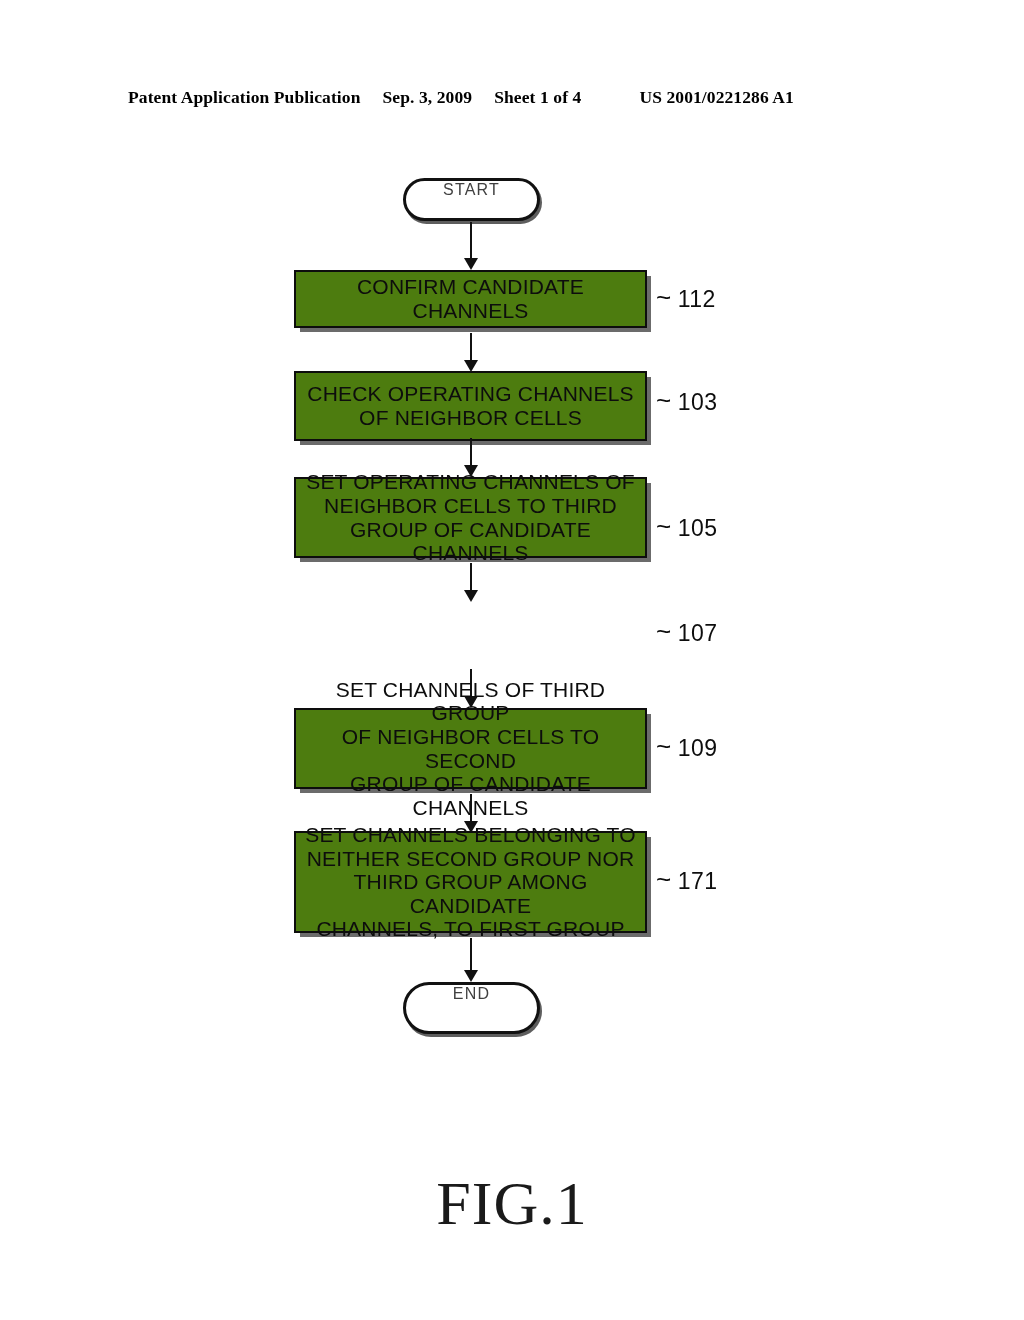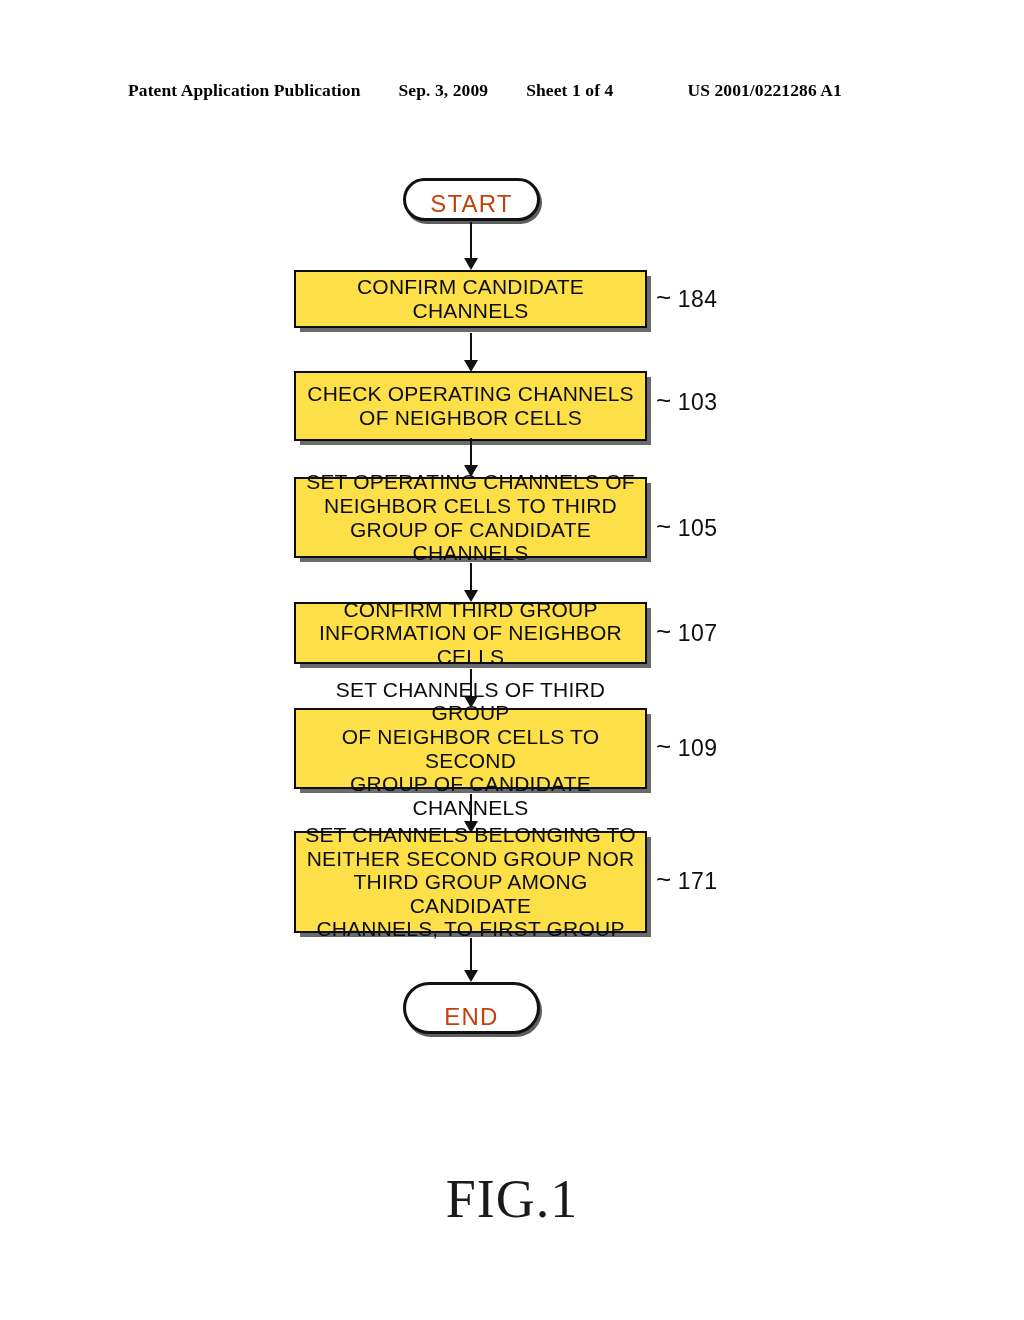--- a/index.html
+++ b/index.html
@@ -12,32 +12,31 @@
     height: 1320px;
     position: relative;
     font-family: "Liberation Sans", sans-serif;
     color: #000000;
     overflow: hidden;
   }
 
   
   #page-header {
     position: absolute;
-    top: 80px;
+    top: 87px;
     left: 128px;
     width: 768px;
     height: 26px;
     font-family: "Liberation Serif", serif;
     font-weight: bold;
     font-size: 17.5px;
     letter-spacing: 0.1px;
     white-space: nowrap;
     display: flex;
     align-items: baseline;
-    gap: 16px;
   }
   #page-header .hdr-pub      { }
   #page-header .hdr-date     { margin-left: 22px; }
   #page-header .hdr-sheet    { margin-left: 22px; text-align: center; }
   #page-header .hdr-docnum   { margin-left: 58px; }
 
   
   #flowchart {
     position: absolute;
     top: 0;
@@ -47,34 +46,34 @@
   }
 
   
   .terminator {
     position: absolute;
     box-sizing: border-box;
     border: 3px solid #111111;
     border-radius: 999px;
     background: #ffffff;
     display: flex;
-    align-items: flex-end;
+    align-items: flex-start;
     justify-content: center;
-    font-size: 24px;
+    font-size: 16px;
     letter-spacing: 1.2px;
-    color: #c2410c;
+    color: #404040;
     box-shadow: 2px 3px 0 0 #5e5e5e;
   }
 
   
   .proc-box {
     position: absolute;
     box-sizing: border-box;
     border: 2.5px solid #0d0d0d;
-    background: #fde047;
+    background: #4d7c0f;
     display: flex;
     align-items: center;
     justify-content: center;
     text-align: center;
     font-size: 21px;
     line-height: 1.12;
     letter-spacing: 0.2px;
     color: #0d0d0d;
     box-shadow: 5px 5px 0 -1px #6b6b6b;
     padding: 11px 6px;
@@ -125,21 +124,21 @@
   }
 
   
   #fig-caption {
     position: absolute;
     top: 1168px;
     left: 0;
     width: 1024px;
     text-align: center;
     font-family: "Liberation Serif", serif;
-    font-size: 54px;
+    font-size: 62px;
     letter-spacing: 1px;
     color: #1a1a1a;
   }
 </style>
 </head>
 <body>
 
 <div id="page-header">
   <span class="hdr-pub">Patent Application Publication</span>
   <span class="hdr-date">Sep. 3, 2009</span>
@@ -156,21 +155,21 @@
   <div class="connector" style="left:461px; top:222px; height:48px;">
     <div class="stem" style="height:36px;"></div>
     <div class="head" style="top:36px;"></div>
   </div>
 
   <div class="proc-box" style="left:294px; top:270px; width:353px; height:58px;">
     <span class="box-text">CONFIRM CANDIDATE CHANNELS</span>
   </div>
   <div class="ref-label" style="left:656px; top:286px;">
     <span class="tilde">~</span>
-    <span>184</span>
+    <span>112</span>
   </div>
 
   <div class="connector" style="left:461px; top:333px; height:40px;">
     <div class="stem" style="height:27px;"></div>
     <div class="head" style="top:27px;"></div>
   </div>
 
   <div class="proc-box" style="left:294px; top:371px; width:353px; height:70px;">
     <span class="box-text">CHECK OPERATING CHANNELS
 OF NEIGHBOR CELLS</span>
@@ -193,24 +192,20 @@
   <div class="ref-label" style="left:656px; top:515px;">
     <span class="tilde">~</span>
     <span>105</span>
   </div>
 
   <div class="connector" style="left:461px; top:563px; height:40px;">
     <div class="stem" style="height:27px;"></div>
     <div class="head" style="top:27px;"></div>
   </div>
 
-  <div class="proc-box" style="left:294px; top:602px; width:353px; height:62px;">
-    <span class="box-text">CONFIRM THIRD GROUP
-INFORMATION OF NEIGHBOR CELLS</span>
-  </div>
   <div class="ref-label" style="left:656px; top:620px;">
     <span class="tilde">~</span>
     <span>107</span>
   </div>
 
   <div class="connector" style="left:461px; top:669px; height:40px;">
     <div class="stem" style="height:27px;"></div>
     <div class="head" style="top:27px;"></div>
   </div>
 

